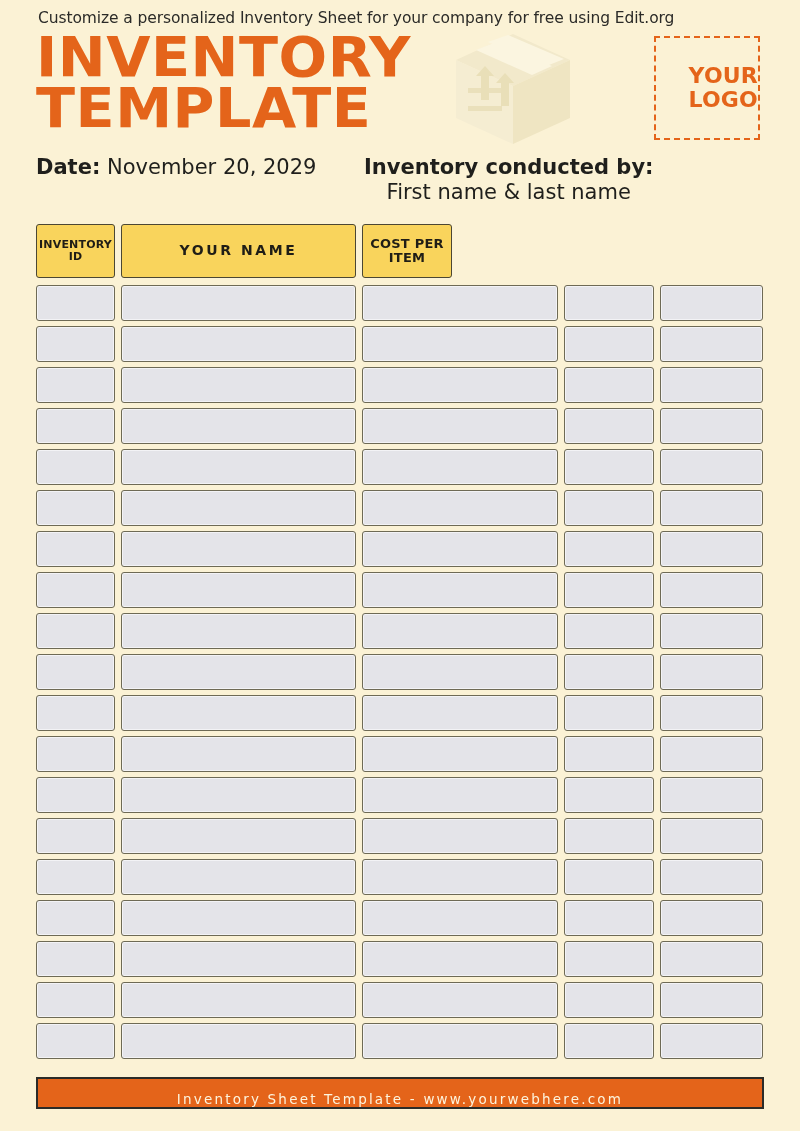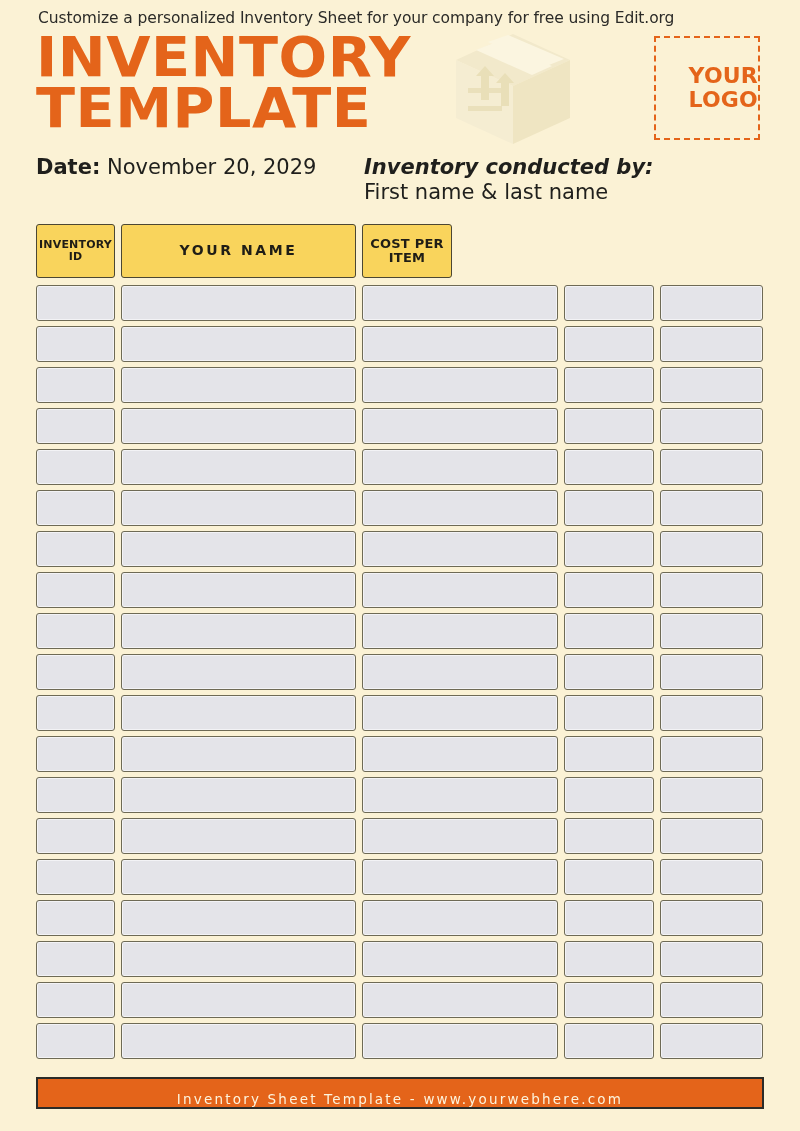--- a/index.html
+++ b/index.html
@@ -112,22 +112,22 @@
   .meta-by {
     position: absolute;
     left: 364px;
     top: 0;
     font-family: "DejaVu Sans", sans-serif;
     font-size: 21px;
     color: #1f1f1c;
     line-height: 1.18;
     white-space: nowrap;
   }
-  .meta-by .strong { font-weight: bold; font-style: italic; }
-  .meta-by .sub { font-weight: normal; }
+  .meta-by .strong { font-weight: bold; }
+  .meta-by .sub { font-weight: normal; text-align: center; }
 
   
   .table {
     position: absolute;
     left: 36px;
     top: 224px;
     width: 728px;
   }
   .row {
     display: flex;

